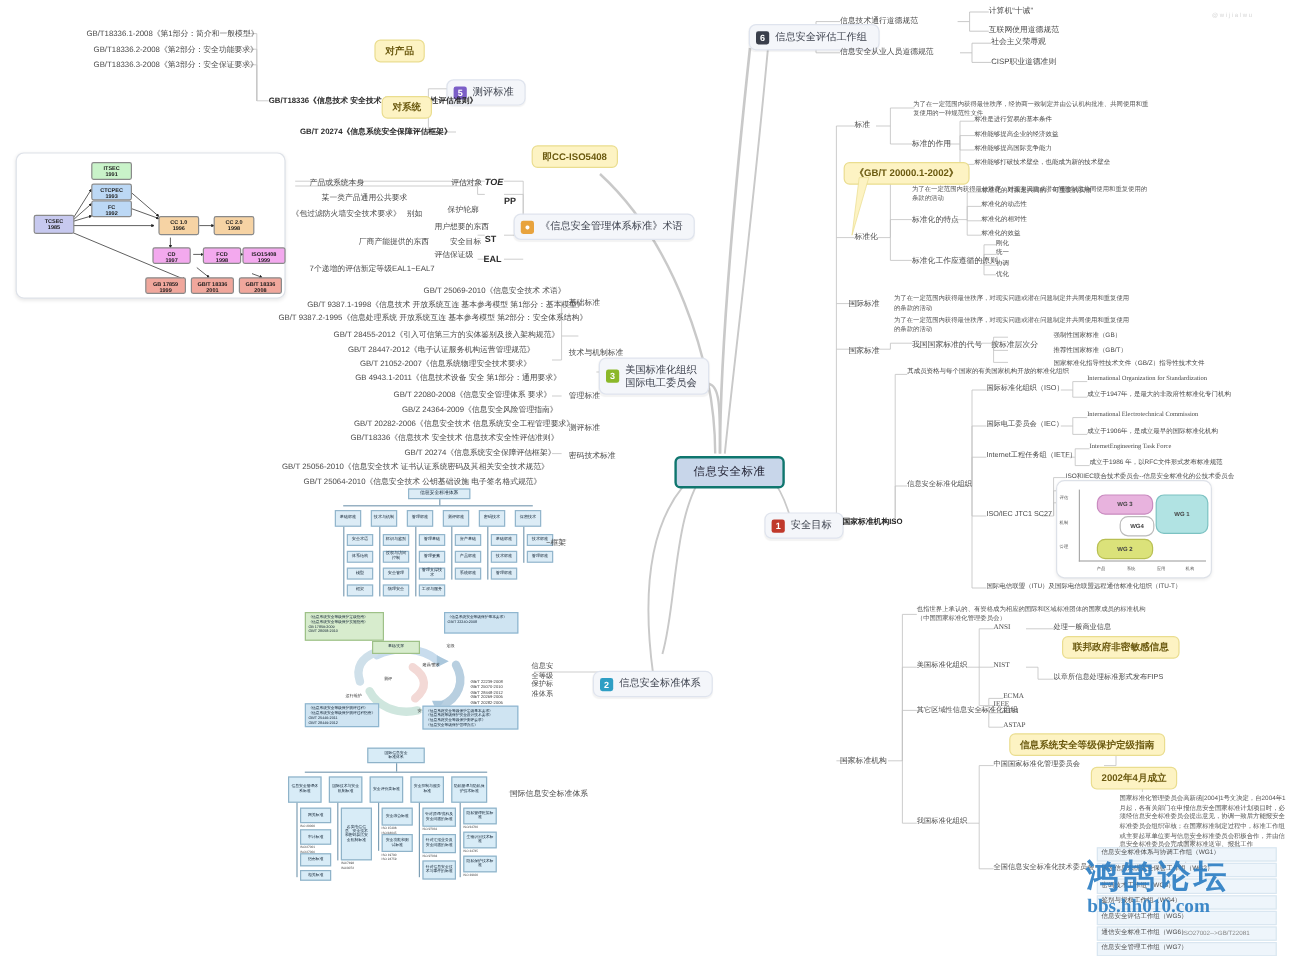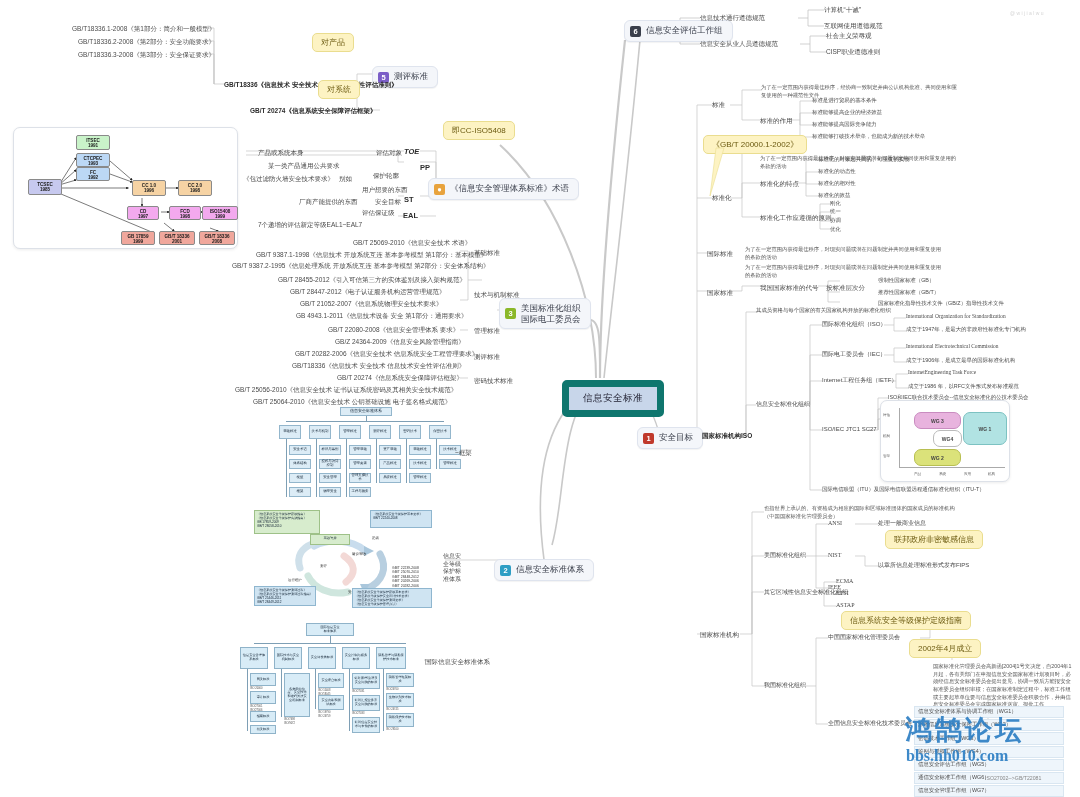--- a/index.html
+++ b/index.html
@@ -23,26 +23,26 @@
     background:#f4f6fa; border:1px solid #dfe4ee; border-radius:6px;
     padding:4px 9px 4px 5px; font-size:8.5px; color:#3a3f4b;
     box-shadow:0 1px 1px rgba(0,0,0,.05);
   }
   .badge {
     width:11px; height:11px; border-radius:2px; color:#fff;
     font-size:7.5px; line-height:11px; text-align:center; font-weight:bold;
     flex:none;
   }
   .central {
-    background:#c8d6ea; border:7px solid #0f766e; border-radius:5px;
+    background:#c8d6ea; border:2px solid #0f766e; border-radius:5px;
     padding:5px 14px; font-size:9.5px; color:#223; letter-spacing:.5px;
   }
   .callout {
     background:#fdf3c3; border:1px solid #eadd8f; border-radius:5px;
-    padding:3px 8px; font-size:8px; color:#6b5a10; font-weight:normal;
+    padding:3px 8px; font-size:8px; color:#6b5a10; font-weight:bold;
   }
   .plain { font-size:6.5px; color:#4a4a4a; line-height:1.45; }
   .plain.sm { font-size:6px; }
   .plain.xs { font-size:5.4px; }
   .plain.b { font-weight:bold; color:#2b2b2b; }
   .plain.en { font-family:"Liberation Serif","DejaVu Serif",serif; }
   .para { font-size:5.3px; line-height:1.5; color:#555; white-space:normal; }
 
   .img-card {
     position:absolute; background:#fff; border:1px solid #dde1e8;

